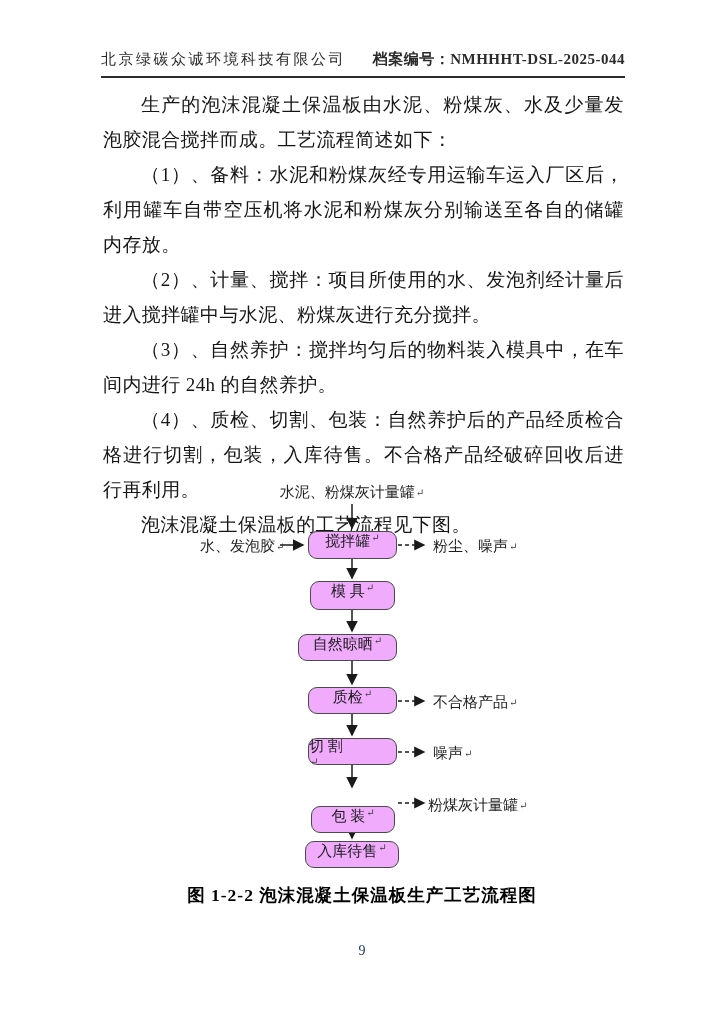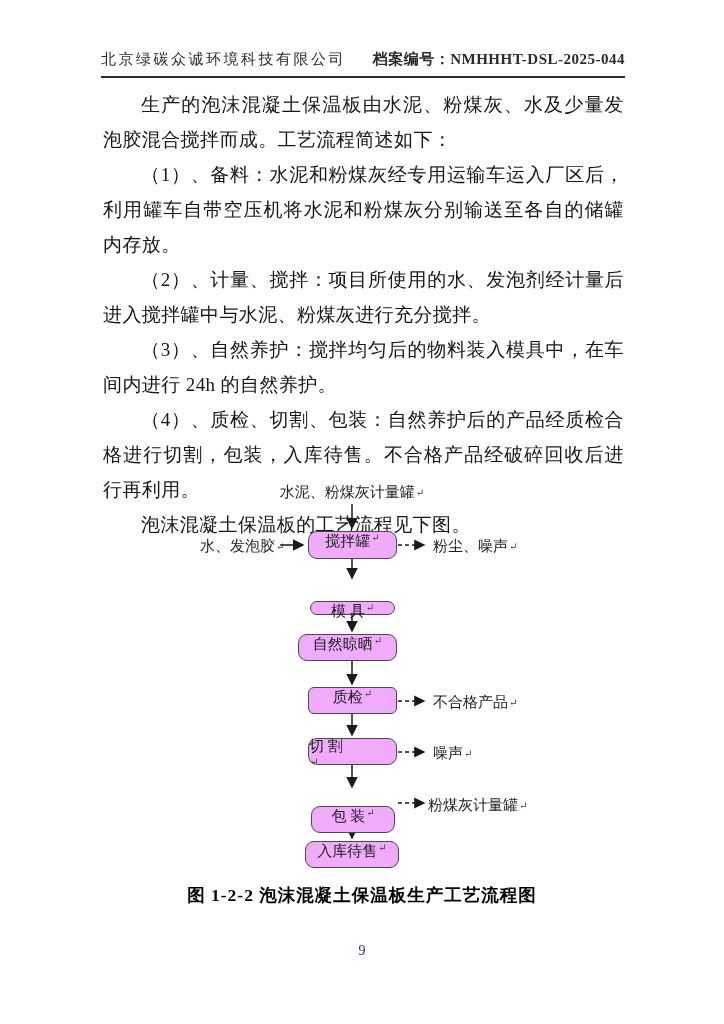--- a/index.html
+++ b/index.html
@@ -143,31 +143,31 @@
   <div class="fc-label center" style="left:252px; top:483px; width:200px;"><span>水泥、粉煤灰计量罐</span><span class="mark">↵</span></div>
 
   <div class="fc-label right" style="left:200px; top:537px; width:78px;"><span>水、发泡胶</span><span class="mark">↵</span></div>
 
   <div class="fc-box" style="left:308px; top:531px; width:89px; height:28px;">
       <span>搅拌罐</span>
       <span class="mark">↵</span>
     </div>
   <div class="fc-label" style="left:433px; top:537px;"><span>粉尘、噪声</span><span class="mark">↵</span></div>
 
-  <div class="fc-box" style="left:310px; top:581px; width:85px; height:14px;margin-top:20px;">
+  <div class="fc-box" style="left:310px; top:581px; width:85px; height:29px;">
       <span>模 具</span>
       <span class="mark">↵</span>
     </div>
 
   <div class="fc-box" style="left:298px; top:634px; width:99px; height:27px;">
       <span>自然晾晒</span>
       <span class="mark">↵</span>
     </div>
 
-  <div class="fc-box" style="left:308px; top:687px; width:89px; height:27px;border-radius:6px;">
+  <div class="fc-box" style="left:308px; top:687px; width:89px; height:27px;">
       <span>质检</span>
       <span class="mark">↵</span>
     </div>
   <div class="fc-label" style="left:433px; top:693px;"><span>不合格产品</span><span class="mark">↵</span></div>
 
   <div class="fc-box" style="left:308px; top:738px; width:89px; height:27px;flex-direction:column;">
       <span>切 割</span>
       <span class="mark">↵</span>
     </div>
   <div class="fc-label" style="left:433px; top:744px;"><span>噪声</span><span class="mark">↵</span></div>

